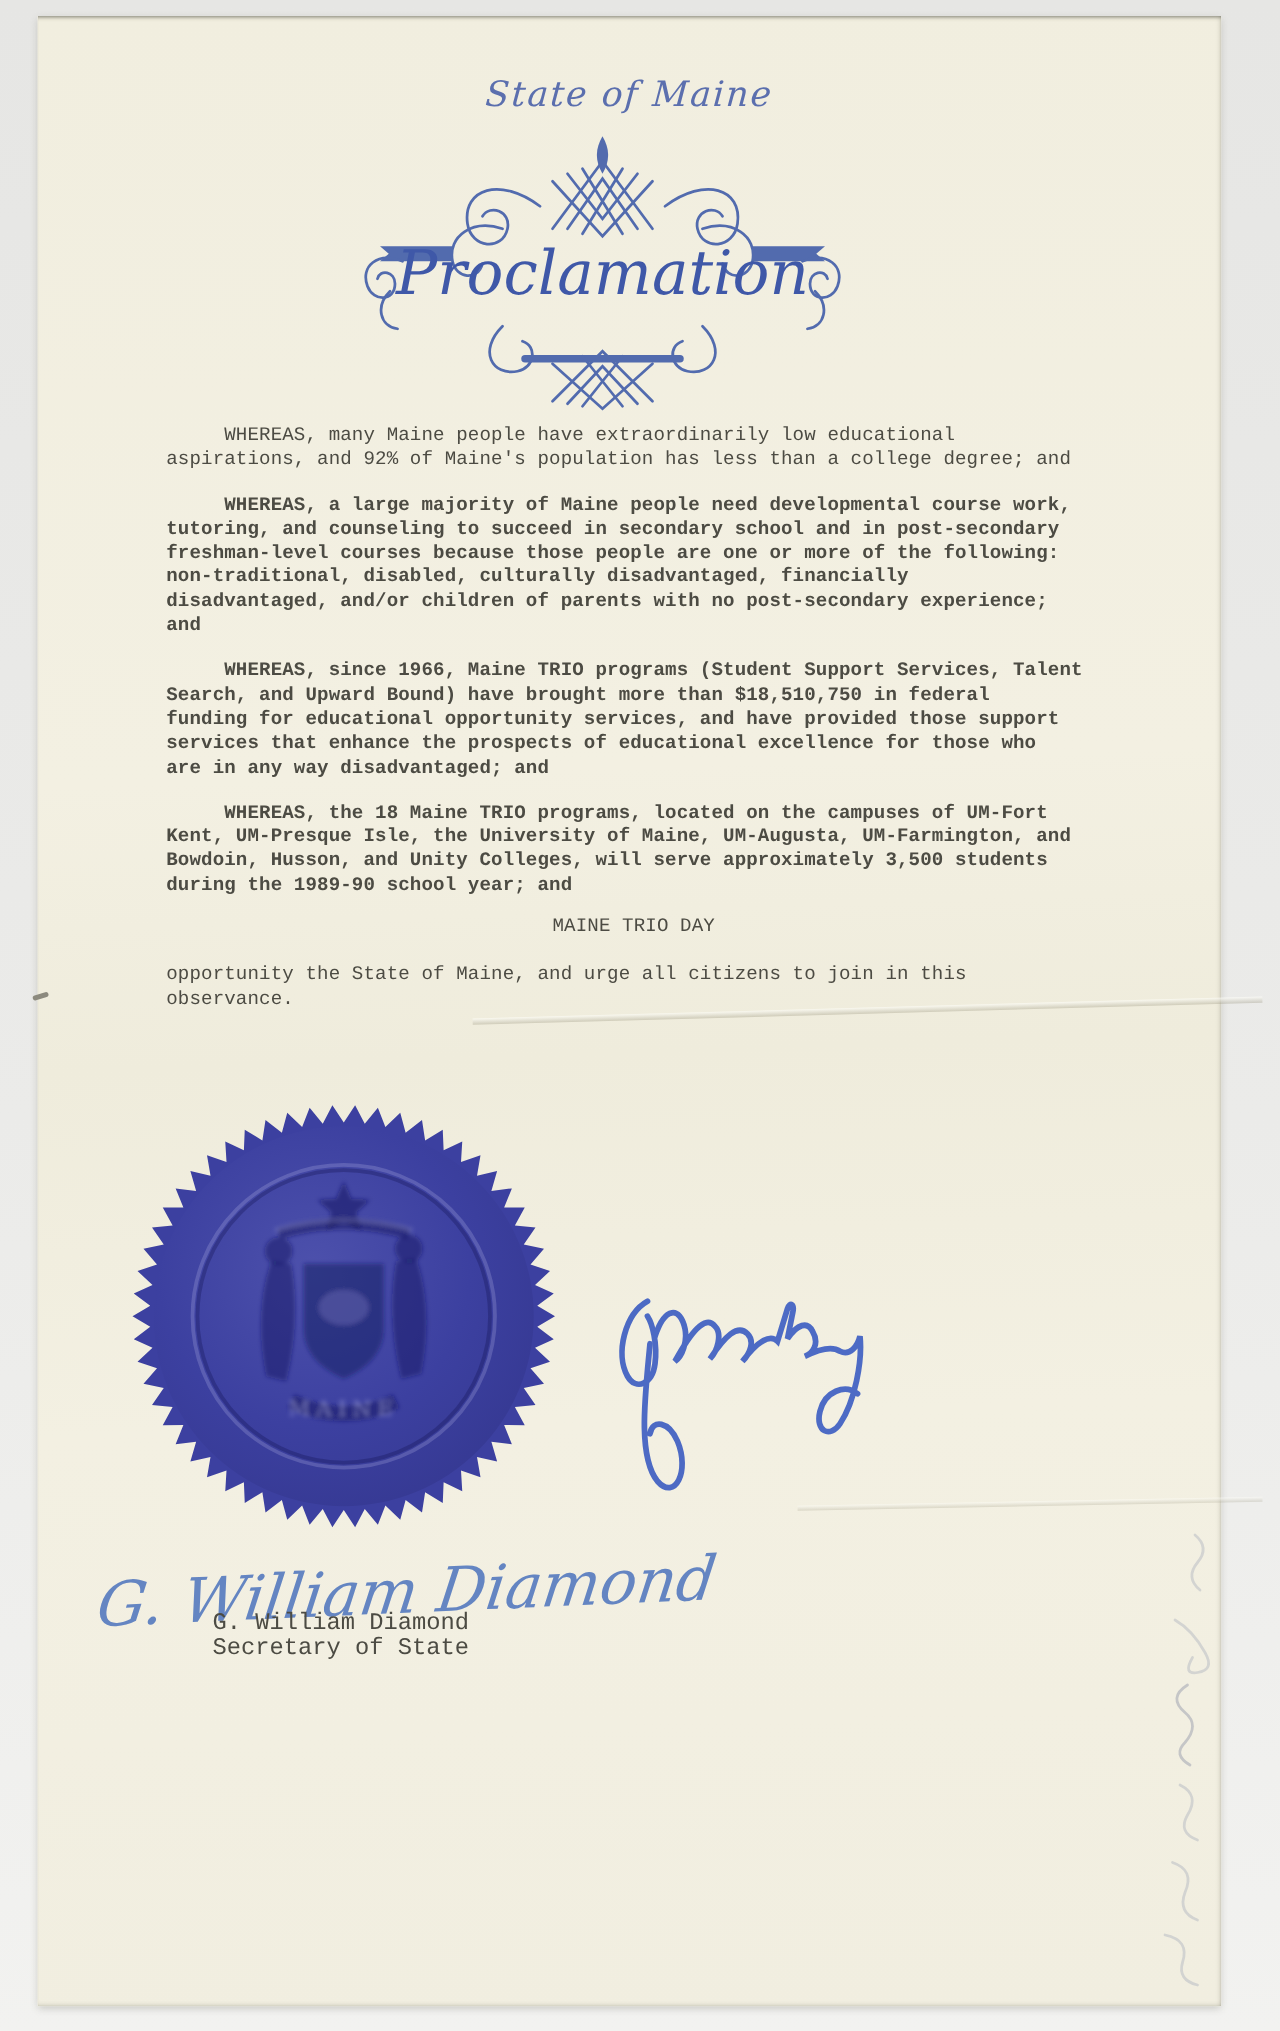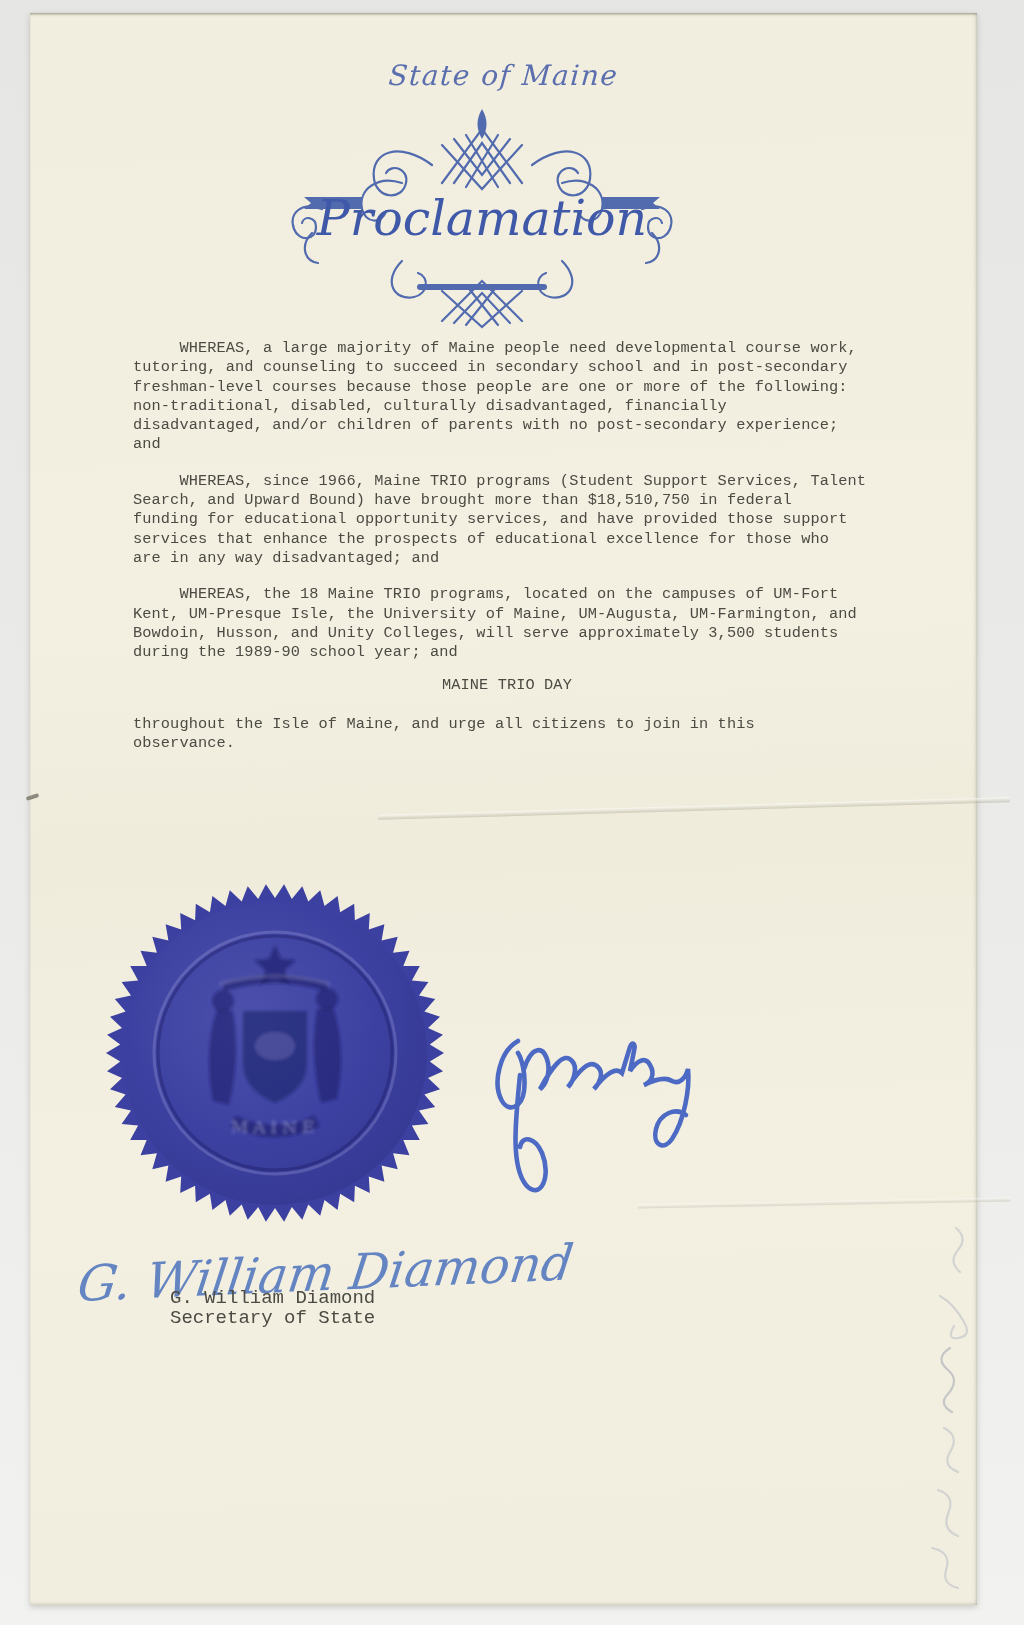--- a/index.html
+++ b/index.html
@@ -11,21 +11,21 @@
     box-shadow:0 2px 6px rgba(70,70,60,.25), inset 0 3px 3px -2px rgba(70,70,55,.55),
       inset -3px 0 4px -3px rgba(70,70,55,.35), inset 0 -3px 4px -3px rgba(70,70,55,.3);}
   .letterhead{position:absolute;left:0;top:46px;width:100%;text-align:center;
     font-family:"DejaVu Serif",serif;font-style:italic;font-size:28px;color:#5b6fae;
     letter-spacing:1.5px;transform:skewX(-4deg);}
   .ornament{position:absolute;left:252px;top:92px;width:400px;height:225px;}
   .ornament .word{font-family:"DejaVu Serif",serif;font-style:italic;font-size:49px;fill:#3f58a8;}
   .body-text{position:absolute;left:103px;top:326px;font-size:15.3px;line-height:19.3px;
     color:#4c4b43;letter-spacing:.1px;}
   .para{white-space:pre;}
-  .para + .para{margin-top:17px;}
+  .para + .para{margin-top:17px;font-weight:bold;}
   .day-line{white-space:pre;margin-top:14px;margin-left:309px;font-family:Liberation Mono, monospace;}
   .closing{white-space:pre;margin-top:19px;}
   .testimony{position:absolute;left:472px;top:869px;font-size:15.3px;line-height:18.6px;
     color:#4c4b43;white-space:pre;}
   .gov-sig{position:absolute;left:452px;top:1000px;width:250px;height:200px;}
   .gov-typed{position:absolute;left:470px;top:1071px;font-size:15.3px;line-height:19.5px;
     color:#4c4b43;white-space:pre;}
   .seal{position:absolute;left:75px;top:868px;width:340px;height:345px;}
   .sec-sig{position:absolute;left:48px;top:1232px;width:500px;
     font-family:"DejaVu Serif",serif;font-style:italic;font-size:49px;color:#6485c2;
@@ -77,37 +77,39 @@
         <path d="M138 182 h124" stroke-width="6"></path>
         <path d="M160 216 L200 176 L240 216"></path>
         <path d="M172 218 L200 188 L228 218"></path>
         <path d="M160 186 L200 222 L240 186"></path>
         <path d="M184 180 L216 220 M216 180 L184 220"></path>
       </g>
       <text class="word" x="200" y="130" text-anchor="middle">Proclamation</text>
     </svg>
 
     <div class="body-text" id="body-text">
+        <div class="para">     WHEREAS, many Maine people have extraordinarily low educational
+aspirations, and 92% of Maine's population has less than a college degree; and</div>
         <div class="para">     WHEREAS, a large majority of Maine people need developmental course work,
 tutoring, and counseling to succeed in secondary school and in post-secondary
 freshman-level courses because those people are one or more of the following:
 non-traditional, disabled, culturally disadvantaged, financially
 disadvantaged, and/or children of parents with no post-secondary experience;
 and</div>
         <div class="para">     WHEREAS, since 1966, Maine TRIO programs (Student Support Services, Talent
 Search, and Upward Bound) have brought more than $18,510,750 in federal
 funding for educational opportunity services, and have provided those support
 services that enhance the prospects of educational excellence for those who
 are in any way disadvantaged; and</div>
         <div class="para">     WHEREAS, the 18 Maine TRIO programs, located on the campuses of UM-Fort
 Kent, UM-Presque Isle, the University of Maine, UM-Augusta, UM-Farmington, and
 Bowdoin, Husson, and Unity Colleges, will serve approximately 3,500 students
 during the 1989-90 school year; and</div>
         <div class="day-line">MAINE TRIO DAY</div>
-        <div class="closing">throughout the Isle of Maine, and urge all citizens to join in this
+        <div class="closing">opportunity the State of Maine, and urge all citizens to join in this
 observance.</div>
       </div>
 
 
     <svg class="seal" viewBox="0 0 340 345">
       <defs>
         <radialGradient id="sealGrad" cx="42%" cy="38%" r="75%">
           <stop offset="0%" stop-color="#4d51ac"></stop>
           <stop offset="55%" stop-color="#3c40a0"></stop>
           <stop offset="100%" stop-color="#34378f"></stop>

